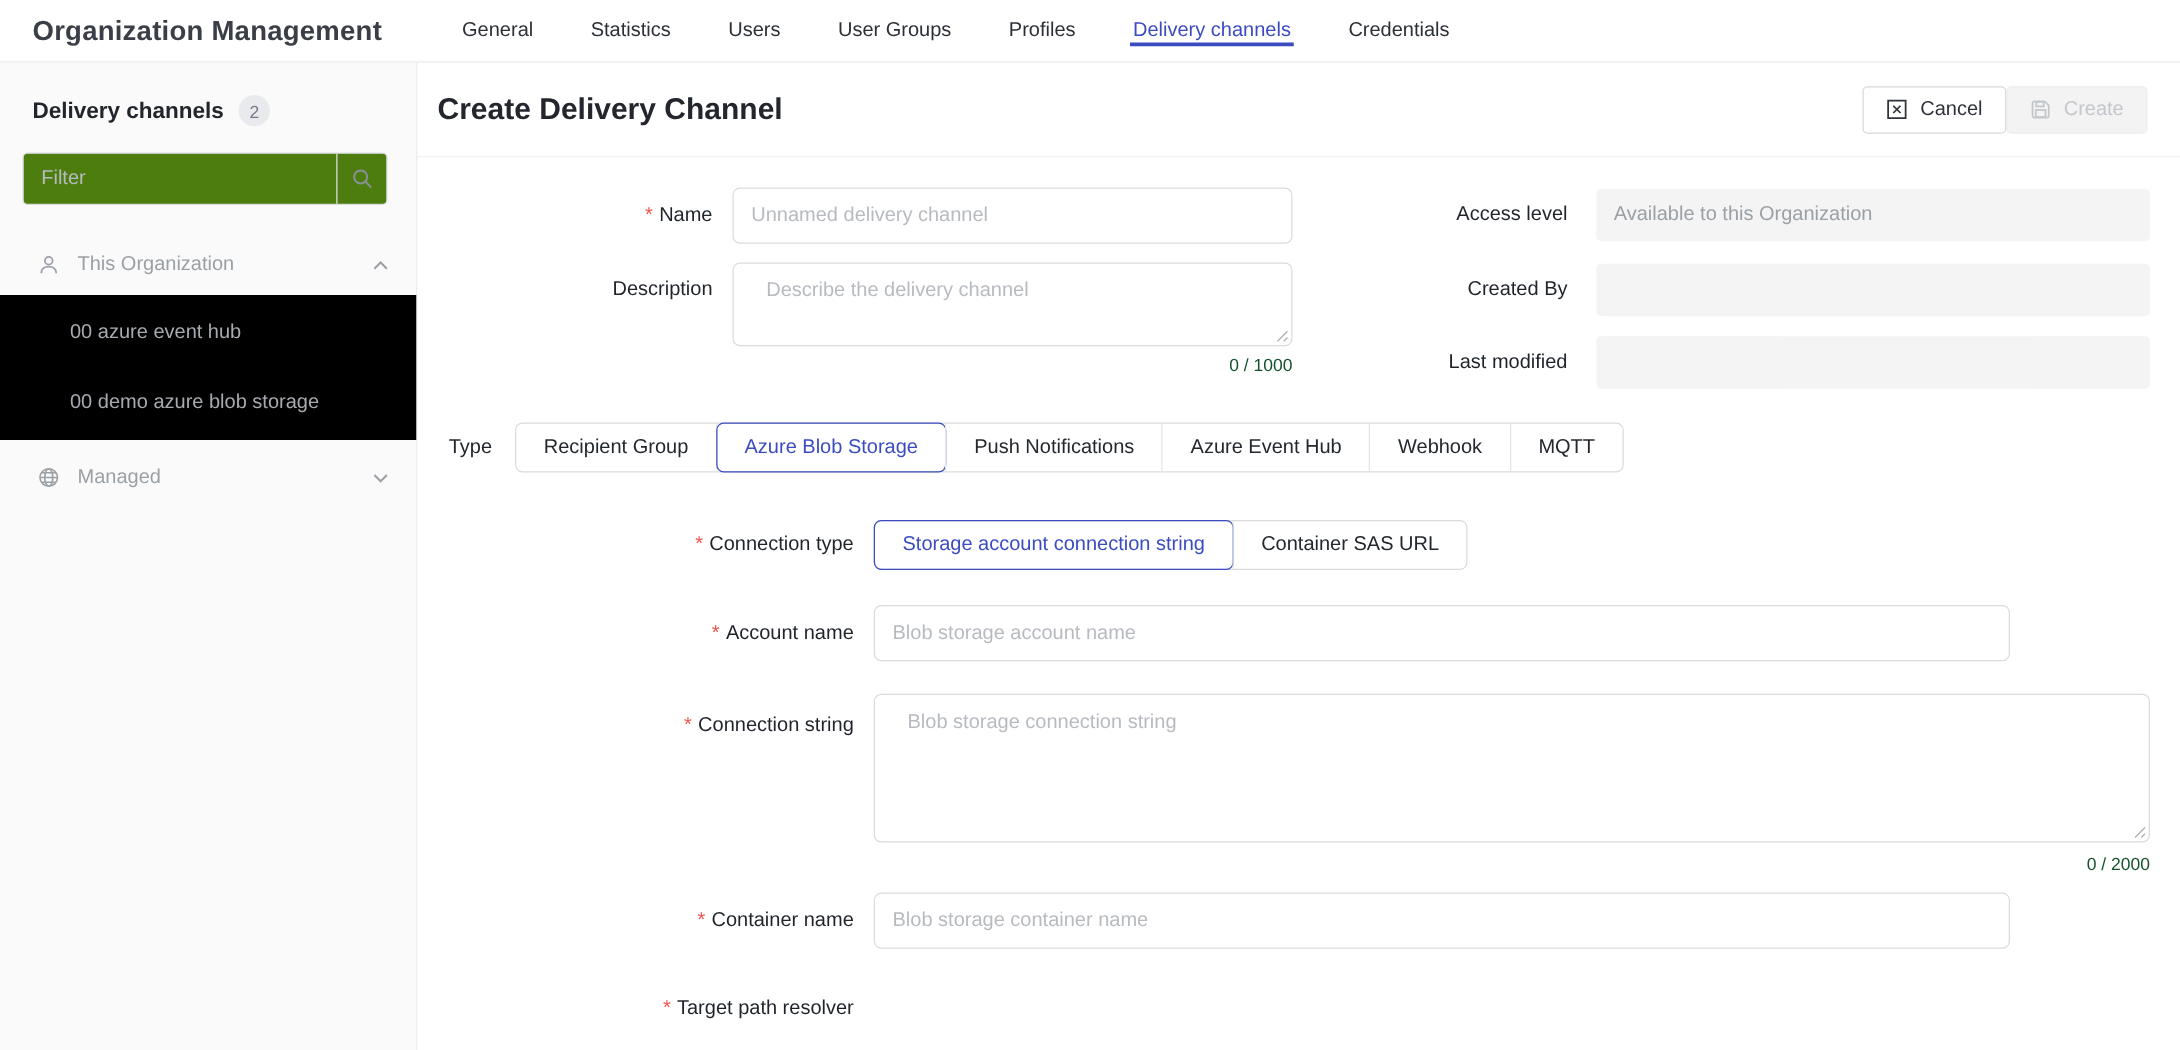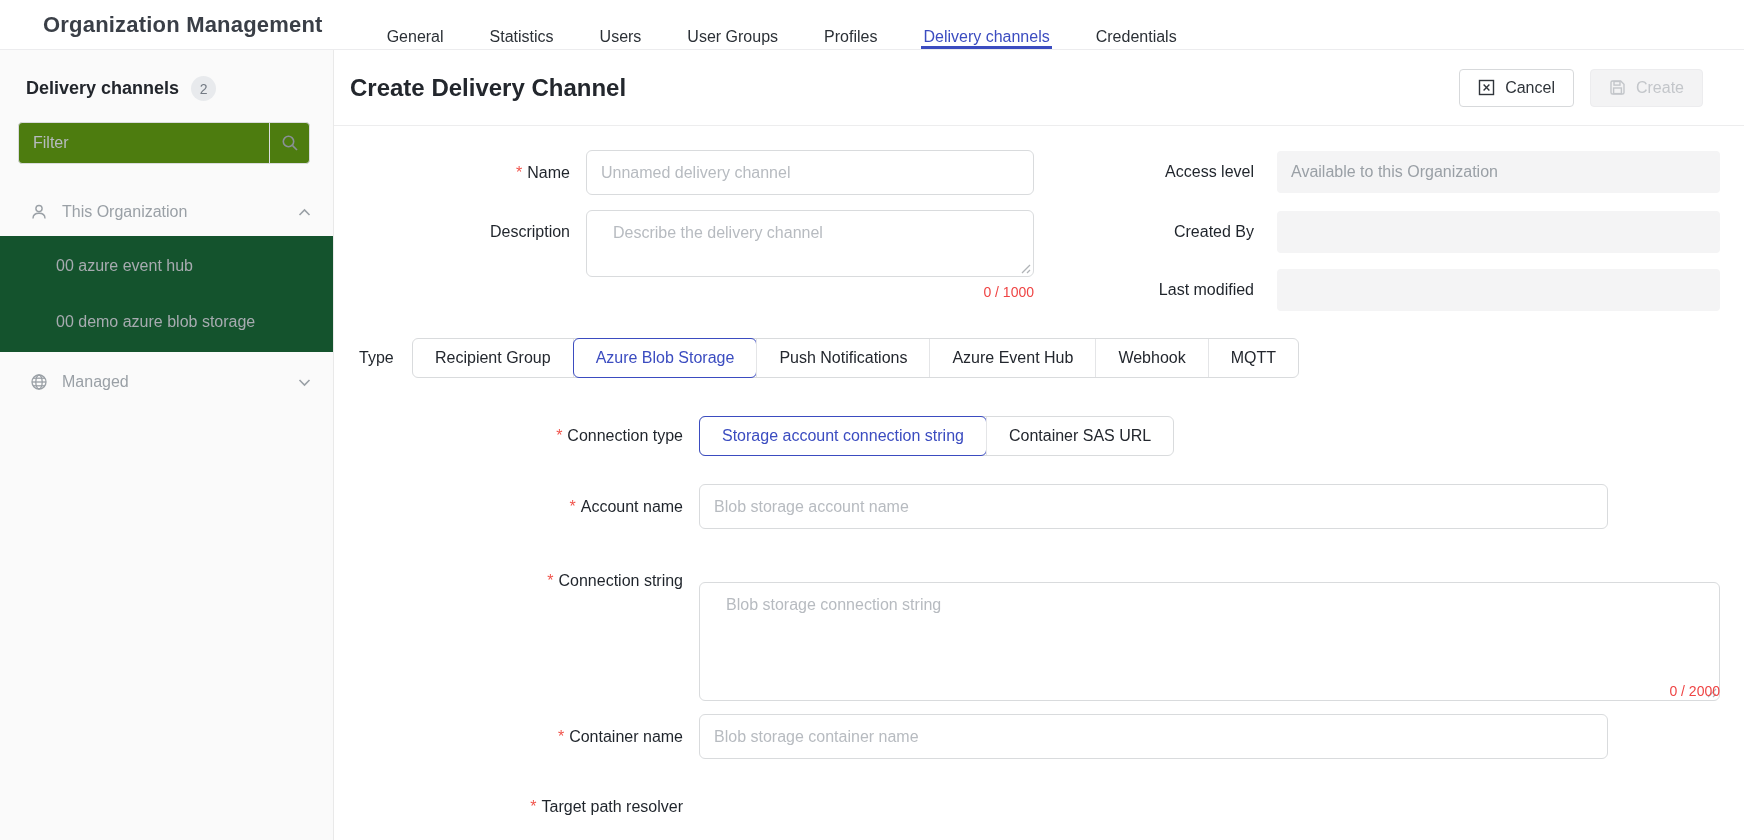--- a/index.html
+++ b/index.html
@@ -13,21 +13,21 @@
     --disabled-bg:#f4f4f5;
   }
   *{box-sizing:border-box;}
   html,body{margin:0;padding:0;}
   body{
     width:1744px;height:840px;position:relative;overflow:hidden;
     font-family:"Liberation Sans", sans-serif;background:#fff;color:var(--txt);
   }
   
   .app-header{position:absolute;top:0;left:0;right:0;height:50px;background:#fff;
-    border-bottom:1px solid #ececee;display:flex;align-items:flex-end;z-index:5;padding-left:17px;}
+    border-bottom:1px solid #ececee;display:flex;align-items:center;z-index:5;}
   .app-title{font-size:22px;font-weight:700;color:#3a3f47;margin-left:26px;align-self:center;letter-spacing:.2px;}
   .nav{display:flex;margin-left:62px;gap:42px;}
   .nav-item{display:flex;align-items:center;font-size:16px;color:#2b3036;cursor:pointer;
     border-bottom:3px solid transparent;padding:3px 2px 0 2px;}
   .nav-item.active{color:var(--accent);border-bottom-color:var(--accent);}
   
   .sidebar{position:absolute;top:50px;left:0;bottom:0;width:334px;background:#fafafa;
     border-right:1px solid #e9e9e9;}
   .sb-head{display:flex;align-items:center;gap:12px;padding:26px 0 0 26px;}
   .sb-title{font-size:18px;font-weight:700;color:#22262c;}
@@ -36,47 +36,47 @@
   .filter-wrap{position:absolute;left:18px;top:72px;width:292px;height:42px;background:#4d7c0f;
     border:1px solid var(--border);border-radius:4px;display:flex;align-items:stretch;}
   .filter-input{flex:1;border:none;outline:none;background:transparent;padding:0 14px;
     font-size:16px;font-family:inherit;color:var(--txt);}
   .filter-input::placeholder{color:var(--placeholder);}
   .filter-icon-box{width:40px;border-left:1px solid #dedfe1;display:flex;align-items:center;justify-content:center;cursor:pointer;}
   .tree{position:absolute;left:0;right:0;top:138px;}
   .tree-row{height:48px;display:flex;align-items:center;gap:14px;padding:0 22px 0 30px;
     color:var(--muted);font-size:16px;cursor:pointer;}
   .tree-row .caret{margin-left:auto;}
-  .tree-sub{background:#14532d;padding:2px 0;}
+  .tree-sub{background:#000000;padding:2px 0;}
   .tree-item{height:56px;display:flex;align-items:center;padding-left:56px;color:#a7abb0;
     font-size:16px;cursor:pointer;}
   .create-new{position:absolute;left:18px;right:18px;bottom:11px;height:36px;background:#ececec;
     border:none;border-radius:4px;color:#a6abb1;font-size:15px;font-family:inherit;
     display:flex;align-items:center;justify-content:center;gap:9px;cursor:pointer;}
   
   .main-header{position:absolute;top:50px;left:334px;right:0;height:76px;background:#fff;
     display:flex;align-items:center;border-bottom:1px solid #ededee;}
   .page-title{font-size:24px;font-weight:700;color:#23272d;margin-left:16px;}
-  .hdr-actions{margin-left:auto;margin-right:41px;display:flex;gap:16px;}
+  .hdr-actions{margin-left:auto;margin-right:26px;display:flex;}
   .btn{height:38px;border-radius:4px;font-size:16px;font-family:inherit;display:flex;
     align-items:center;gap:10px;padding:0 18px;cursor:pointer;}
   .btn-cancel{background:#fff;border:1px solid #d7d9db;color:#2f343a;}
   .btn-create{background:#f3f3f4;border:1px solid #ececee;color:#c3c6ca;justify-content:space-between;}
   .main{position:absolute;top:126px;left:334px;right:0;bottom:0;background:#fff;}
   .lbl{position:absolute;display:flex;align-items:center;justify-content:flex-end;gap:5px;
     font-size:16px;color:#1f242b;white-space:nowrap;}
   .req{color:var(--required);font-size:16px;}
   .inp{position:absolute;border:1px solid var(--border);border-radius:6px;font-size:16px;
     font-family:inherit;color:var(--txt);padding:0 14px;outline:none;background:#fff;}
   .inp::placeholder,textarea.inp::placeholder{color:var(--placeholder);}
   textarea.inp{resize:none;padding:11px 14px;line-height:21px;}
   .ta-wrap{position:absolute;}
   .ta-wrap textarea{position:static;width:100%;height:100%;display:block;padding-left:26px;}
   .resize-handle{position:absolute;right:3px;bottom:3px;pointer-events:none;}
-  .counter{position:absolute;font-size:14px;color:#ef4444;text-align:right;}
+  .counter{position:absolute;font-size:14px;color:#14532d;text-align:right;}
   .ro-field{position:absolute;background:var(--disabled-bg);border-radius:4px;display:flex;
     align-items:center;padding:0 14px;font-size:16px;color:#9aa0a6;}
   .seg{position:absolute;display:inline-flex;border:1px solid var(--border);border-radius:6px;
     background:#fff;height:40px;align-items:stretch;}
   .seg button{position:relative;border:none;background:none;padding:0 22px;font-size:16px;
     color:#23272e;font-family:inherit;display:flex;align-items:center;cursor:pointer;white-space:nowrap;}
   .seg button + button{border-left:1px solid #e4e5e7;}
   .seg button.selected{color:var(--accent);}
   .seg button.selected::after{content:"";position:absolute;inset:-1px;border:1px solid var(--accent);
     border-radius:6px;pointer-events:none;}
@@ -243,21 +243,21 @@
   <div class="lbl" style="left:0;width:349px;top:358px;height:45px;">
     <span class="req">*</span>
     <span>Account name</span>
   </div>
   <input class="inp" style="left: 365px; top: 358px; width: 909px; height: 45px;" placeholder="Blob storage account name">
 
   <div class="lbl" style="left:0;width:349px;top:432px;height:45px;">
     <span class="req">*</span>
     <span>Connection string</span>
   </div>
-  <div class="ta-wrap" style="left:365px;top:456px;width:1021px;height:119px;">
+  <div class="ta-wrap" style="left:365px;top:429px;width:1021px;height:119px;">
     <textarea class="inp" placeholder="Blob storage connection string" style=""></textarea>
     <span class="resize-handle icon">
       <svg width="11" height="11" viewBox="0 0 11 11" stroke="#b0b3b7" stroke-width="1.2">
         <line x1="10" y1="2" x2="2" y2="10"></line>
           <line x1="10" y1="7" x2="7" y2="10"></line>
       </svg>
     </span>
   </div>
   <div class="counter" style="left:365px;width:1021px;top:557px;">0 / 2000</div>
 

